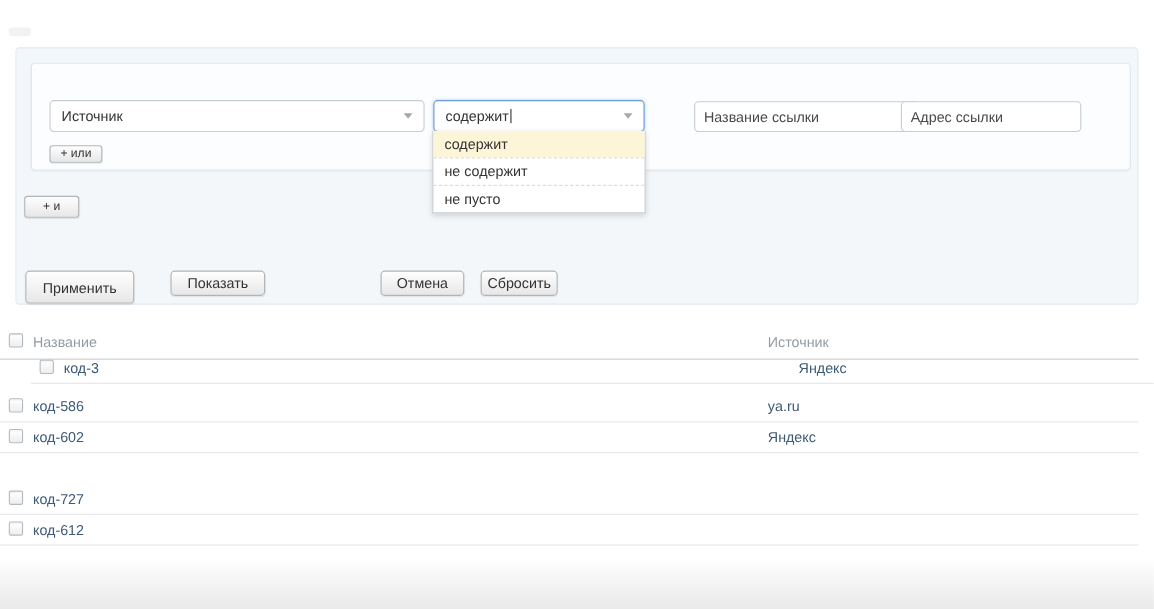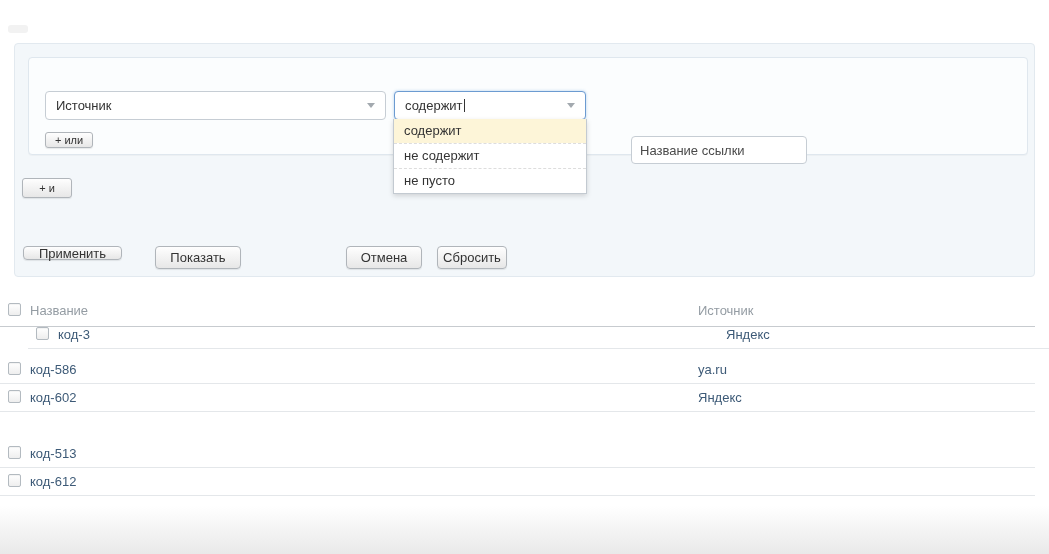--- a/index.html
+++ b/index.html
@@ -103,29 +103,30 @@
         <span>Источник</span>
         <span class="chev"></span>
       </div>
 
       <div class="abs field combobox-focus" style="left:365px;top:33px;width:192px;">
         <span>содержит</span>
         <span class="text-cursor"></span>
         <span class="chev"></span>
       </div>
 
-      <input class="abs txt" style="left: 602px; top: 34px; width: 176px; margin-top: 44px;" placeholder="Название ссылки">
+      <input class="abs txt" style="left: 602px; top: 34px; width: 204px;" placeholder="Название ссылки">
 
+      <input class="abs txt" style="left: 790px; top: 34px; width: 164px;" placeholder="Адрес ссылки">
 
       <div class="abs btn btn-sm" style="left:16px;top:74px;width:48px;height:16px;">+ или</div>
     </div>
 
     <div class="abs btn btn-sm" style="left:7px;top:134px;width:50px;height:20px;">+ и</div>
 
-    <div class="abs btn btn-md" style="left:8px;top:202px;width:99px;height:14px;">Применить</div>
+    <div class="abs btn btn-md" style="left:8px;top:202px;width:99px;height:30px;">Применить</div>
 
     <div class="abs btn btn-md" style="left:140px;top:202px;width:86px;height:23px;">Показать</div>
 
     <div class="abs btn btn-md" style="left:331px;top:202px;width:76px;height:23px;">Отмена</div>
 
     <div class="abs btn btn-md" style="left:422px;top:202px;width:70px;height:23px;">Сбросить</div>
   </div>
 
   <div class="abs dropdown">
     <div class="dd-option selected">содержит</div>
@@ -149,21 +150,21 @@
     <a class="cell-link name-cell">код-586</a>
     <a class="cell-link src-cell">ya.ru</a>
   </div>
   <div class="trow" style="top:383px;">
     <span class="checkbox"></span>
     <a class="cell-link name-cell">код-602</a>
     <a class="cell-link src-cell">Яндекс</a>
   </div>
   <div class="trow" style="top:439px;">
     <span class="checkbox"></span>
-    <a class="cell-link name-cell">код-513</a>
+    <a class="cell-link name-cell">код-727</a>
     <a class="cell-link src-cell"></a>
   </div>
   <div class="trow" style="top:467px;">
     <span class="checkbox"></span>
     <a class="cell-link name-cell">код-612</a>
     <a class="cell-link src-cell"></a>
   </div>
 
   <div class="abs footer-grad"></div>
 </div>

